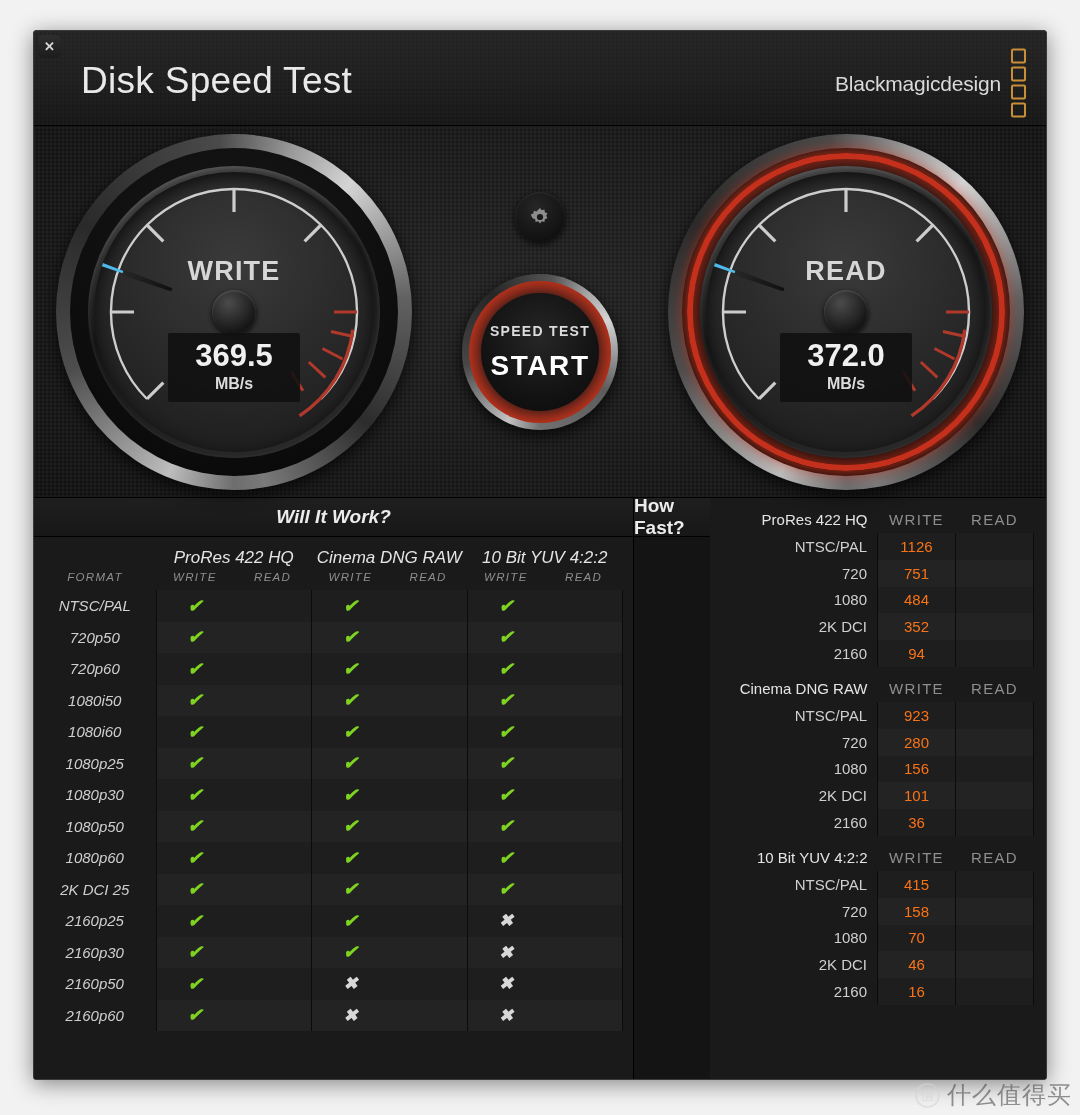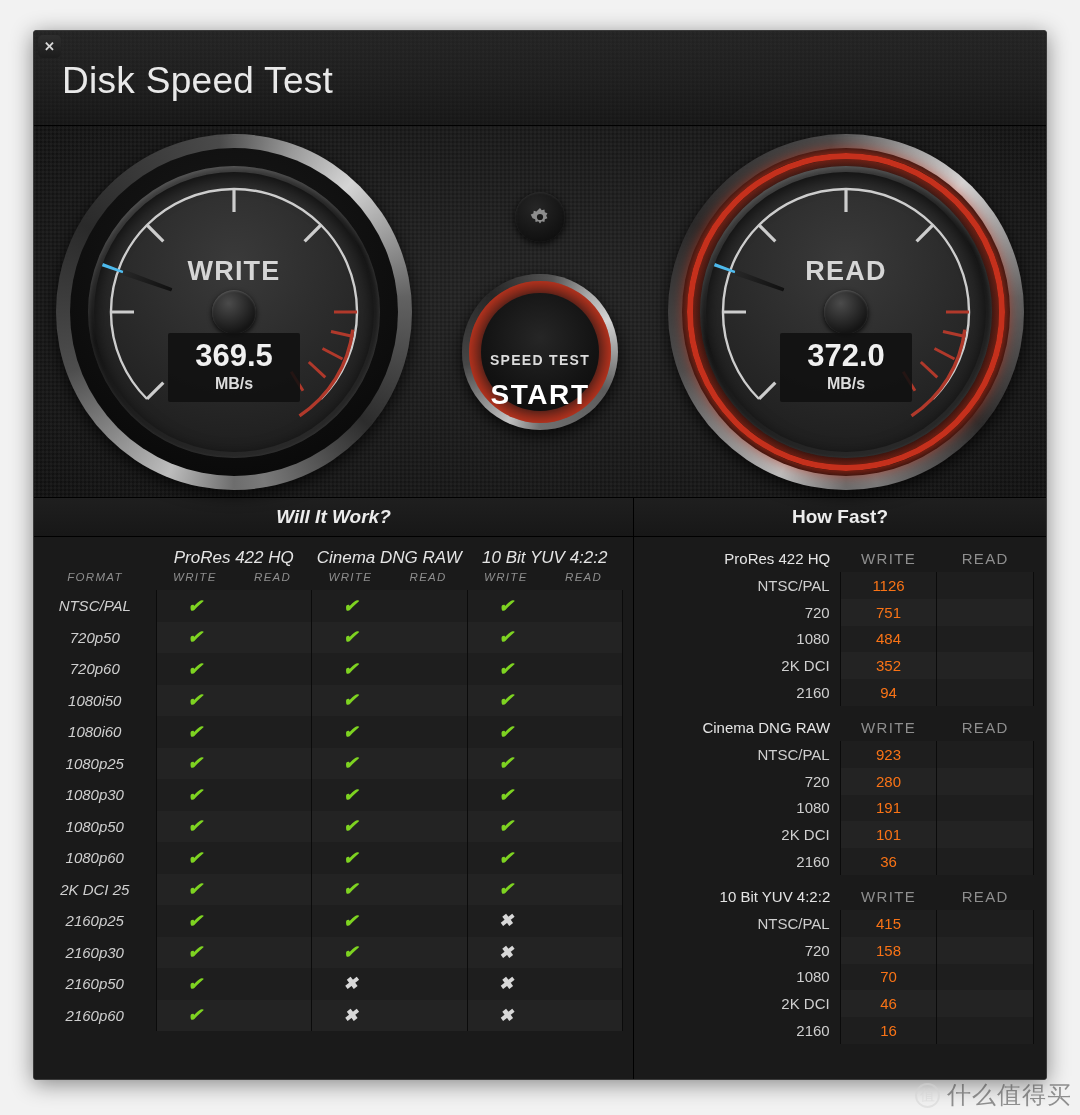--- a/index.html
+++ b/index.html
@@ -35,21 +35,21 @@
   #close-btn {
     position: absolute; left: 4px; top: 4px;
     width: 23px; height: 23px;
     border-radius: 5px;
     background: linear-gradient(180deg,#2e2e2e,#1c1c1c);
     display: flex; align-items: center; justify-content: center;
     color: #d8d8d8; font-size: 13px; font-weight: bold; line-height: 1;
     cursor: pointer;
   }
   #app-title {
-    position: absolute; left: 28px; top: 50px;
+    position: absolute; left: 47px; top: 50px;
     transform: translateY(-50%);
     font-size: 37px; font-weight: 300; color: #e9e9e9;
     letter-spacing: .3px;
   }
   #brand {
     position: absolute; right: 20px; top: 52px;
     transform: translateY(-50%);
     display: flex; align-items: center; gap: 10px;
   }
   #brand-text { font-size: 21px; font-weight: 300; color: #d9d9d9; letter-spacing: -.2px; }
@@ -177,29 +177,29 @@
   }
   #start-btn .ring {
     position: absolute; inset: 7px; border-radius: 50%;
     background: radial-gradient(circle, #151515 52%, #a8301e 72%, #c43b22 80%, #4a1209 90%, #1a1a1a 100%);
     box-shadow: inset 0 0 22px 6px rgba(200,55,30,.55);
   }
   #start-btn .inner {
     position: absolute; inset: 19px; border-radius: 50%;
     background: radial-gradient(circle at 50% 38%, #262626 0%, #131313 60%, #0a0a0a 100%);
     display: flex; flex-direction: column;
-    align-items: center; justify-content: flex-end; gap: 11px;
+    align-items: center; justify-content: center; gap: 11px;
   }
   #start-btn .l1 { font-size: 14px; font-weight: 700; color: #dcdcdc; letter-spacing: 1.3px; }
   #start-btn .l2 { font-size: 28px; font-weight: 700; color: #fff; letter-spacing: 1.6px; }
 
   
   #panels { display: flex; height: 582px; }
   #left-panel  { width: 600px; border-right: 1px solid #000; display: flex; flex-direction: column; font-style: italic; }
-  #right-panel { flex: 1; display: flex; flex-direction: column; }
+  #right-panel { flex: 1; display: flex; flex-direction: row; }
 
   .panel-head {
     height: 39px; display: flex; align-items: center; justify-content: center;
     background: linear-gradient(180deg,#1f1f1f,#171717);
     border-bottom: 1px solid #000;
     font-size: 19px; font-weight: 600; color: #ececec;
   }
 
   
   #wiw { flex: 1; background: #1a1a1a; padding: 0 10px 12px; }
@@ -264,20 +264,29 @@
   #wm-text { font-size: 24px; color: #404040; letter-spacing: 1px; }
 </style>
 </head>
 <body>
 
 <div id="app-window">
 
   <div id="titlebar">
     <div id="close-btn">✕</div>
     <div id="app-title">Disk Speed Test</div>
+    <div id="brand">
+      <div id="brand-text">Blackmagicdesign</div>
+      <div id="brand-logo">
+        <i></i>
+          <i></i>
+          <i></i>
+          <i></i>
+      </div>
+    </div>
   </div>
 
   <div id="gauge-deck">
 
     <div class="gauge write">
       <div class="bezel-out"></div>
       <div class="bezel-mid"></div>
       <div class="glow-ring"></div>
       <div class="bezel-in"></div>
       <div class="face">
@@ -579,21 +588,21 @@
                 <td class="hf-val">923</td>
                 <td class="hf-blank"></td>
               </tr>
               <tr class="even">
                 <td class="hf-res">720</td>
                 <td class="hf-val">280</td>
                 <td class="hf-blank"></td>
               </tr>
               <tr class="odd">
                 <td class="hf-res">1080</td>
-                <td class="hf-val">191</td>
+                <td class="hf-val">156</td>
                 <td class="hf-blank"></td>
               </tr>
               <tr class="even">
                 <td class="hf-res">2K DCI</td>
                 <td class="hf-val">101</td>
                 <td class="hf-blank"></td>
               </tr>
               <tr class="odd">
                 <td class="hf-res">2160</td>
                 <td class="hf-val">36</td>

